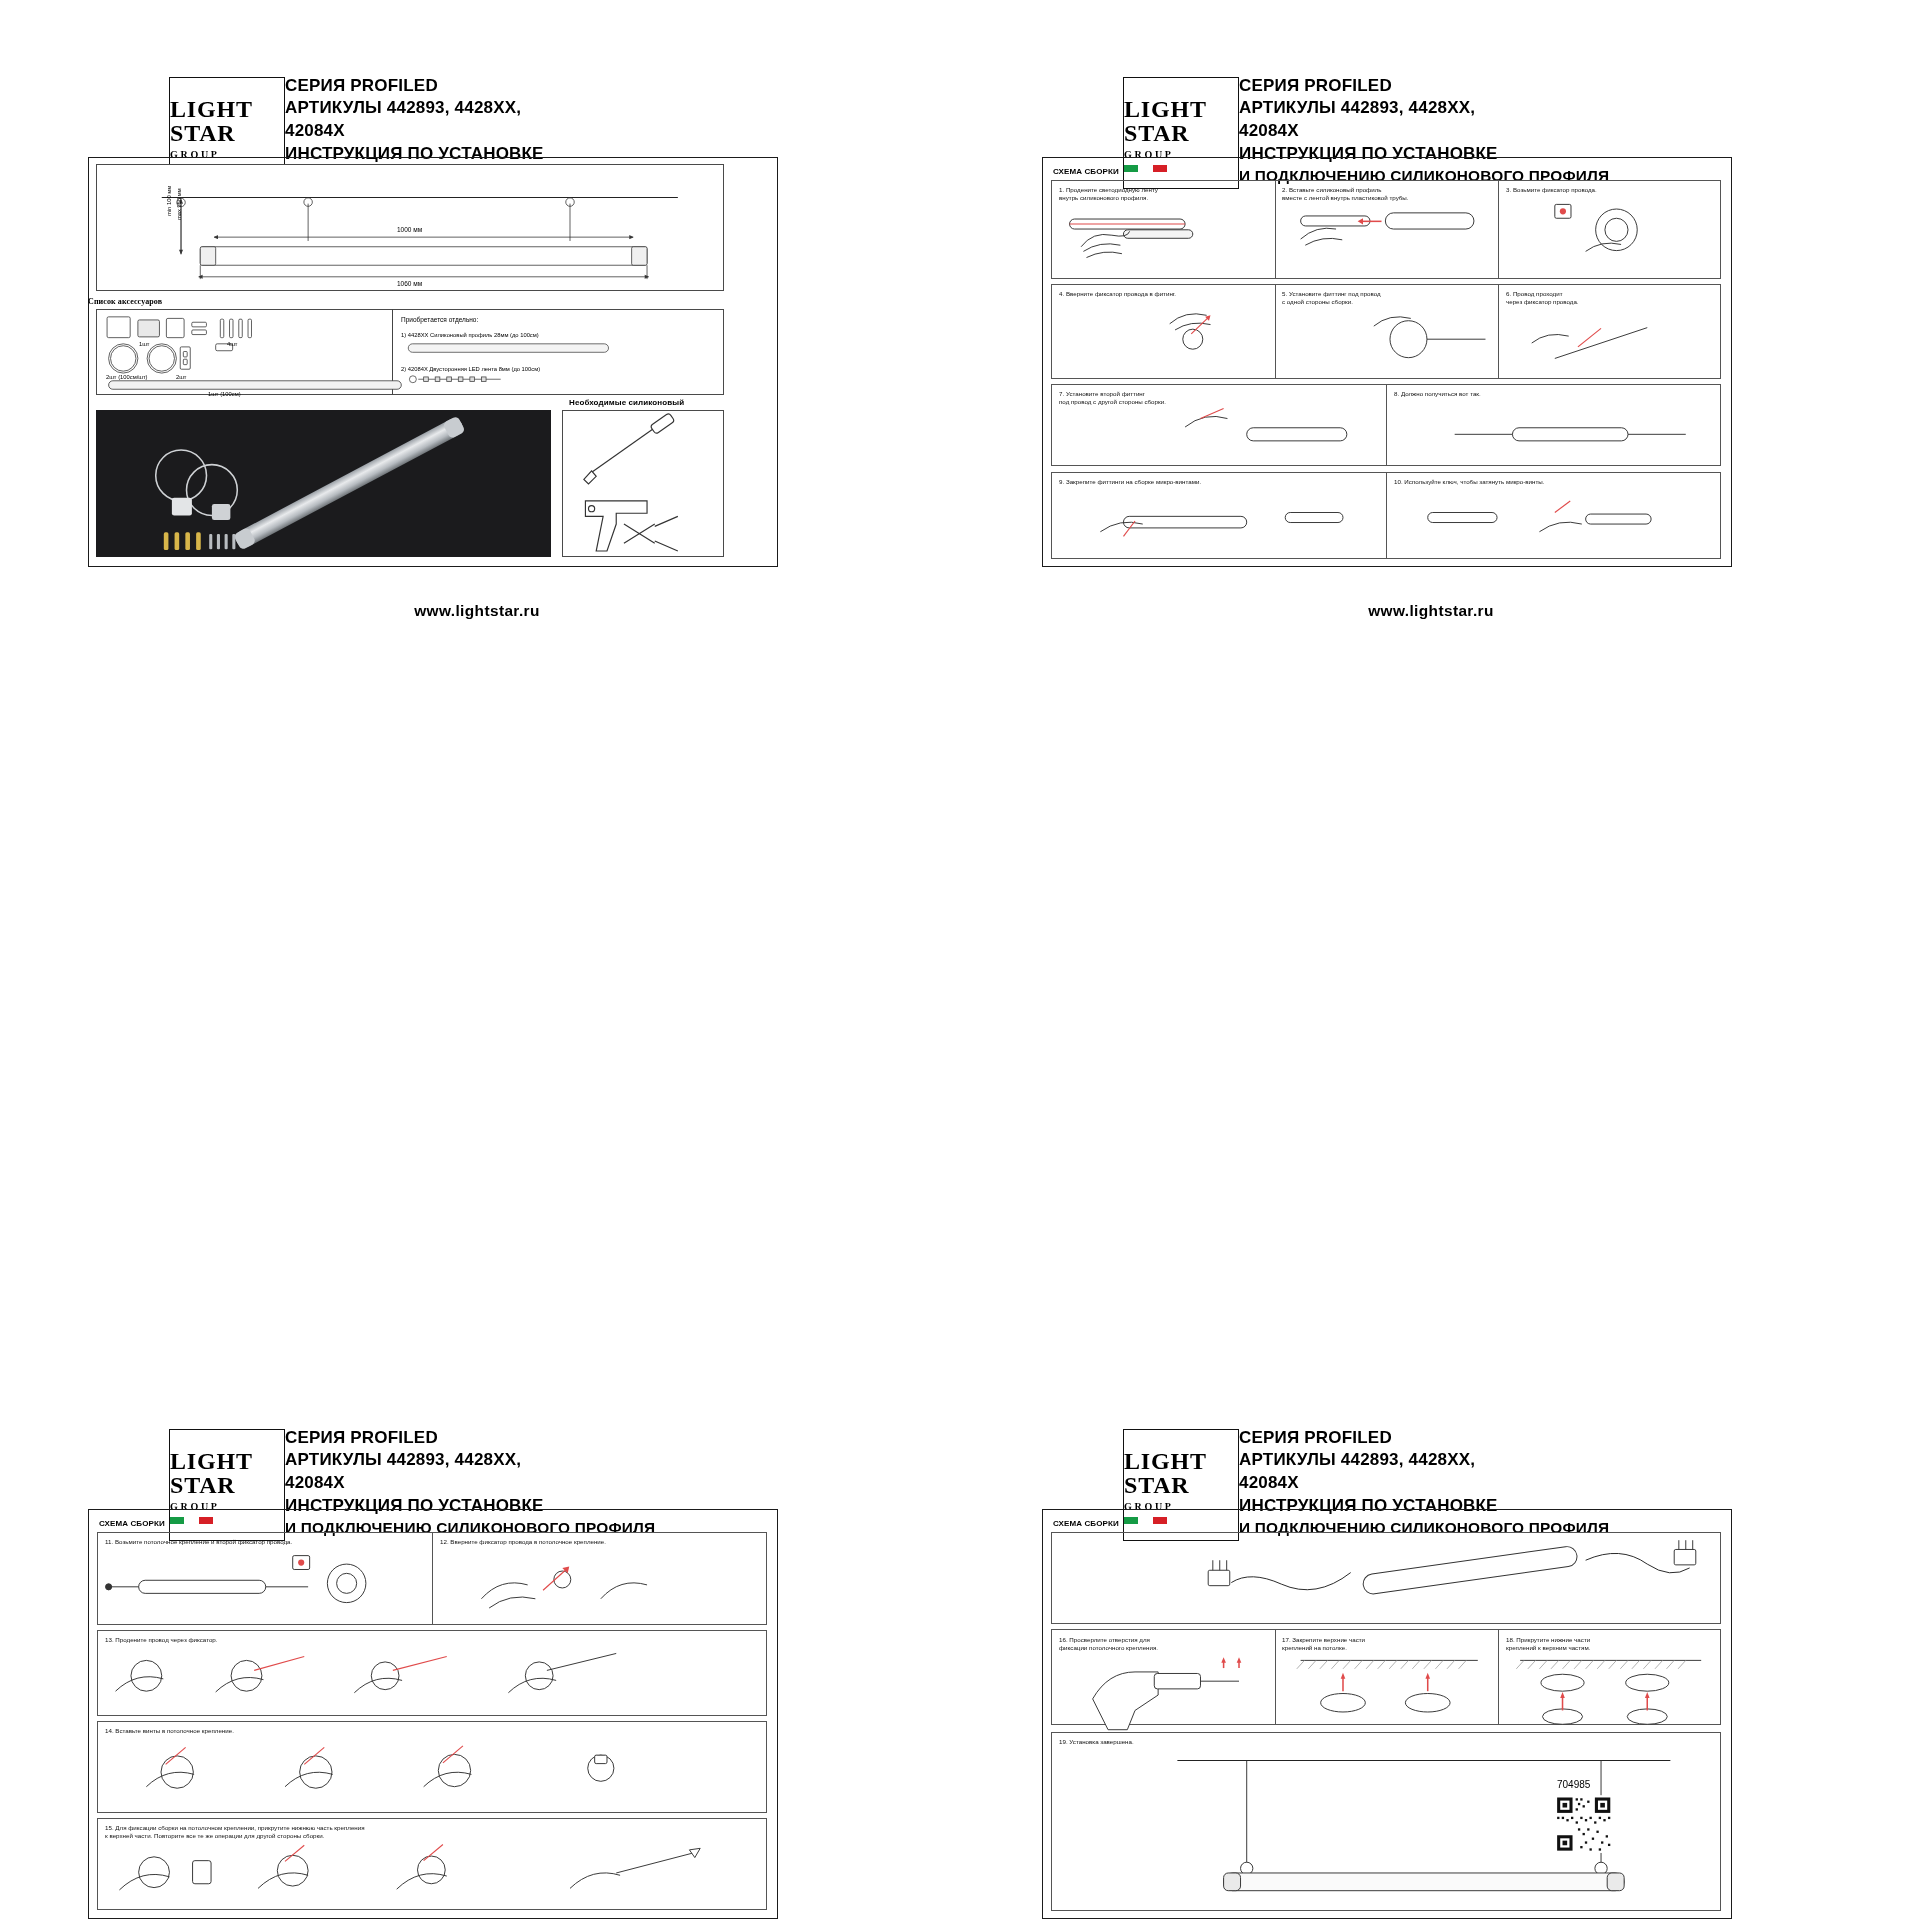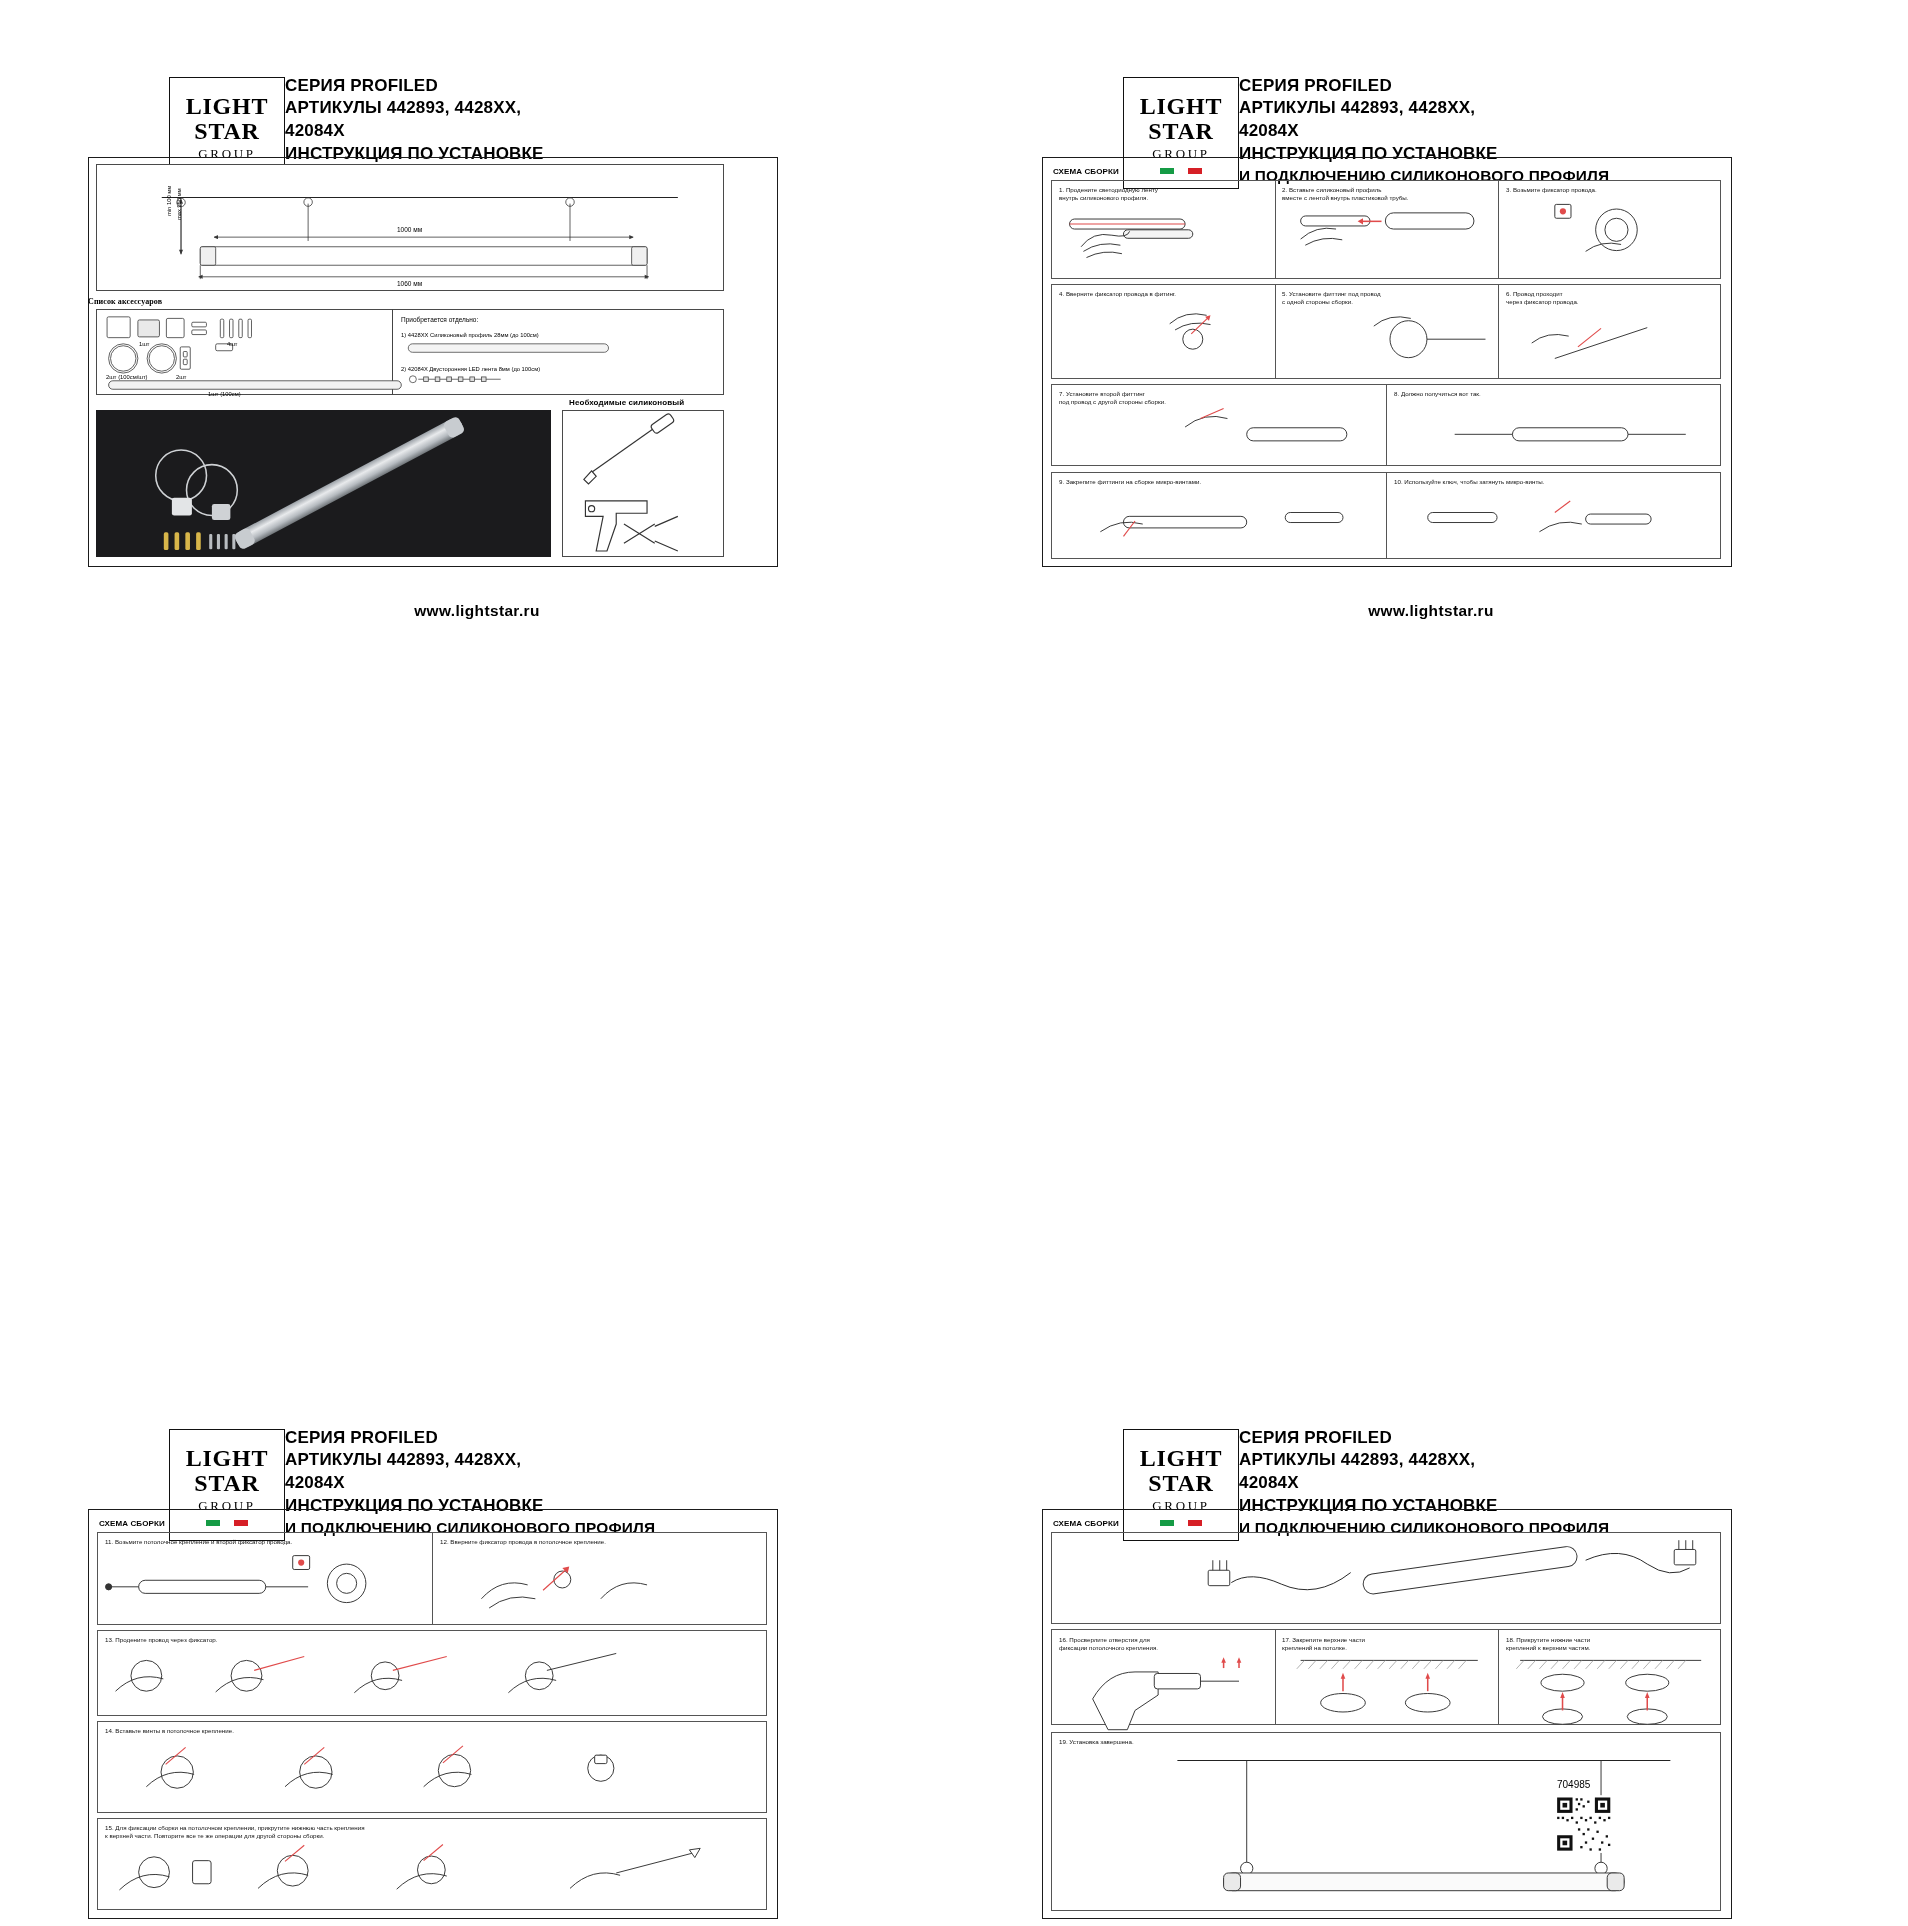--- a/index.html
+++ b/index.html
@@ -36,37 +36,38 @@
     display: flex;
     align-items: flex-start;
   }
   .logo-box {
     width: 116px;
     height: 112px;
     border: 1.2px solid #111;
     box-sizing: border-box;
     display: flex;
     flex-direction: column;
-    align-items: center;
+    align-items: flex-start;
     justify-content: center;
     padding-top: 2.3px;
     background: #fff;
   }
   .logo-line1, .logo-line2 {
     font-size: 24px;
     font-weight: bold;
     letter-spacing: 0.8px;
     line-height: 1.02;
     font-family: "Liberation Serif", serif;
   }
   .logo-line3 {
-    font-size: 13px;
+    font-size: 10px;
     letter-spacing: 2.7px;
     margin-top: 3.1px;
     font-family: "Liberation Serif", serif;
+    font-weight: bold;
   }
   .flag {
     display: flex;
     width: 43px;
     height: 6.5px;
     margin-top: 5.4px;
   }
   .flag i { flex: 1; display: block; }
   .flag .g { background: #159b45; }
   .flag .w { background: #ffffff; }

